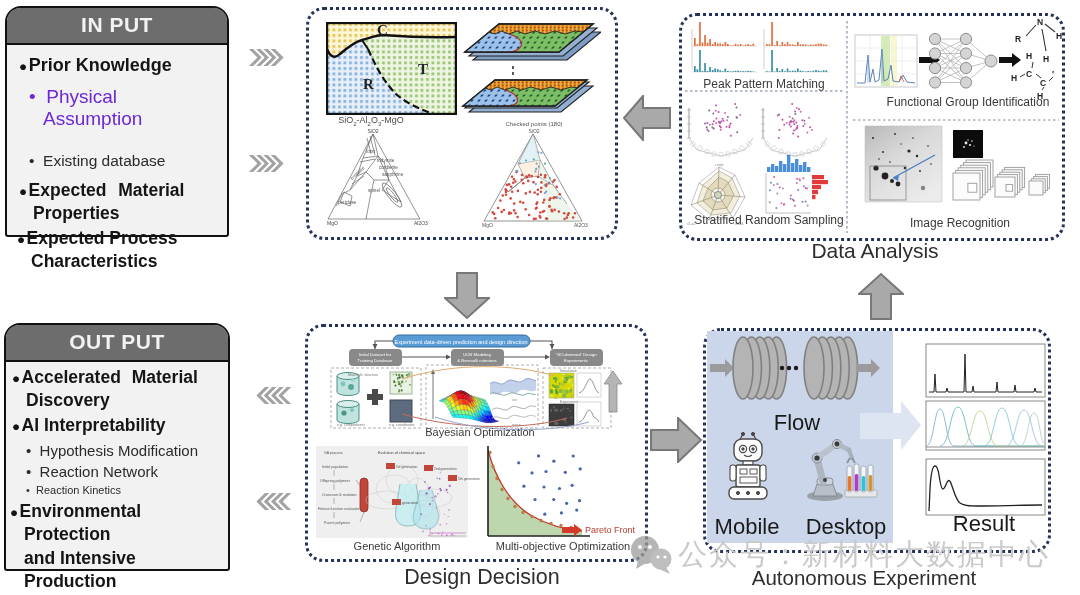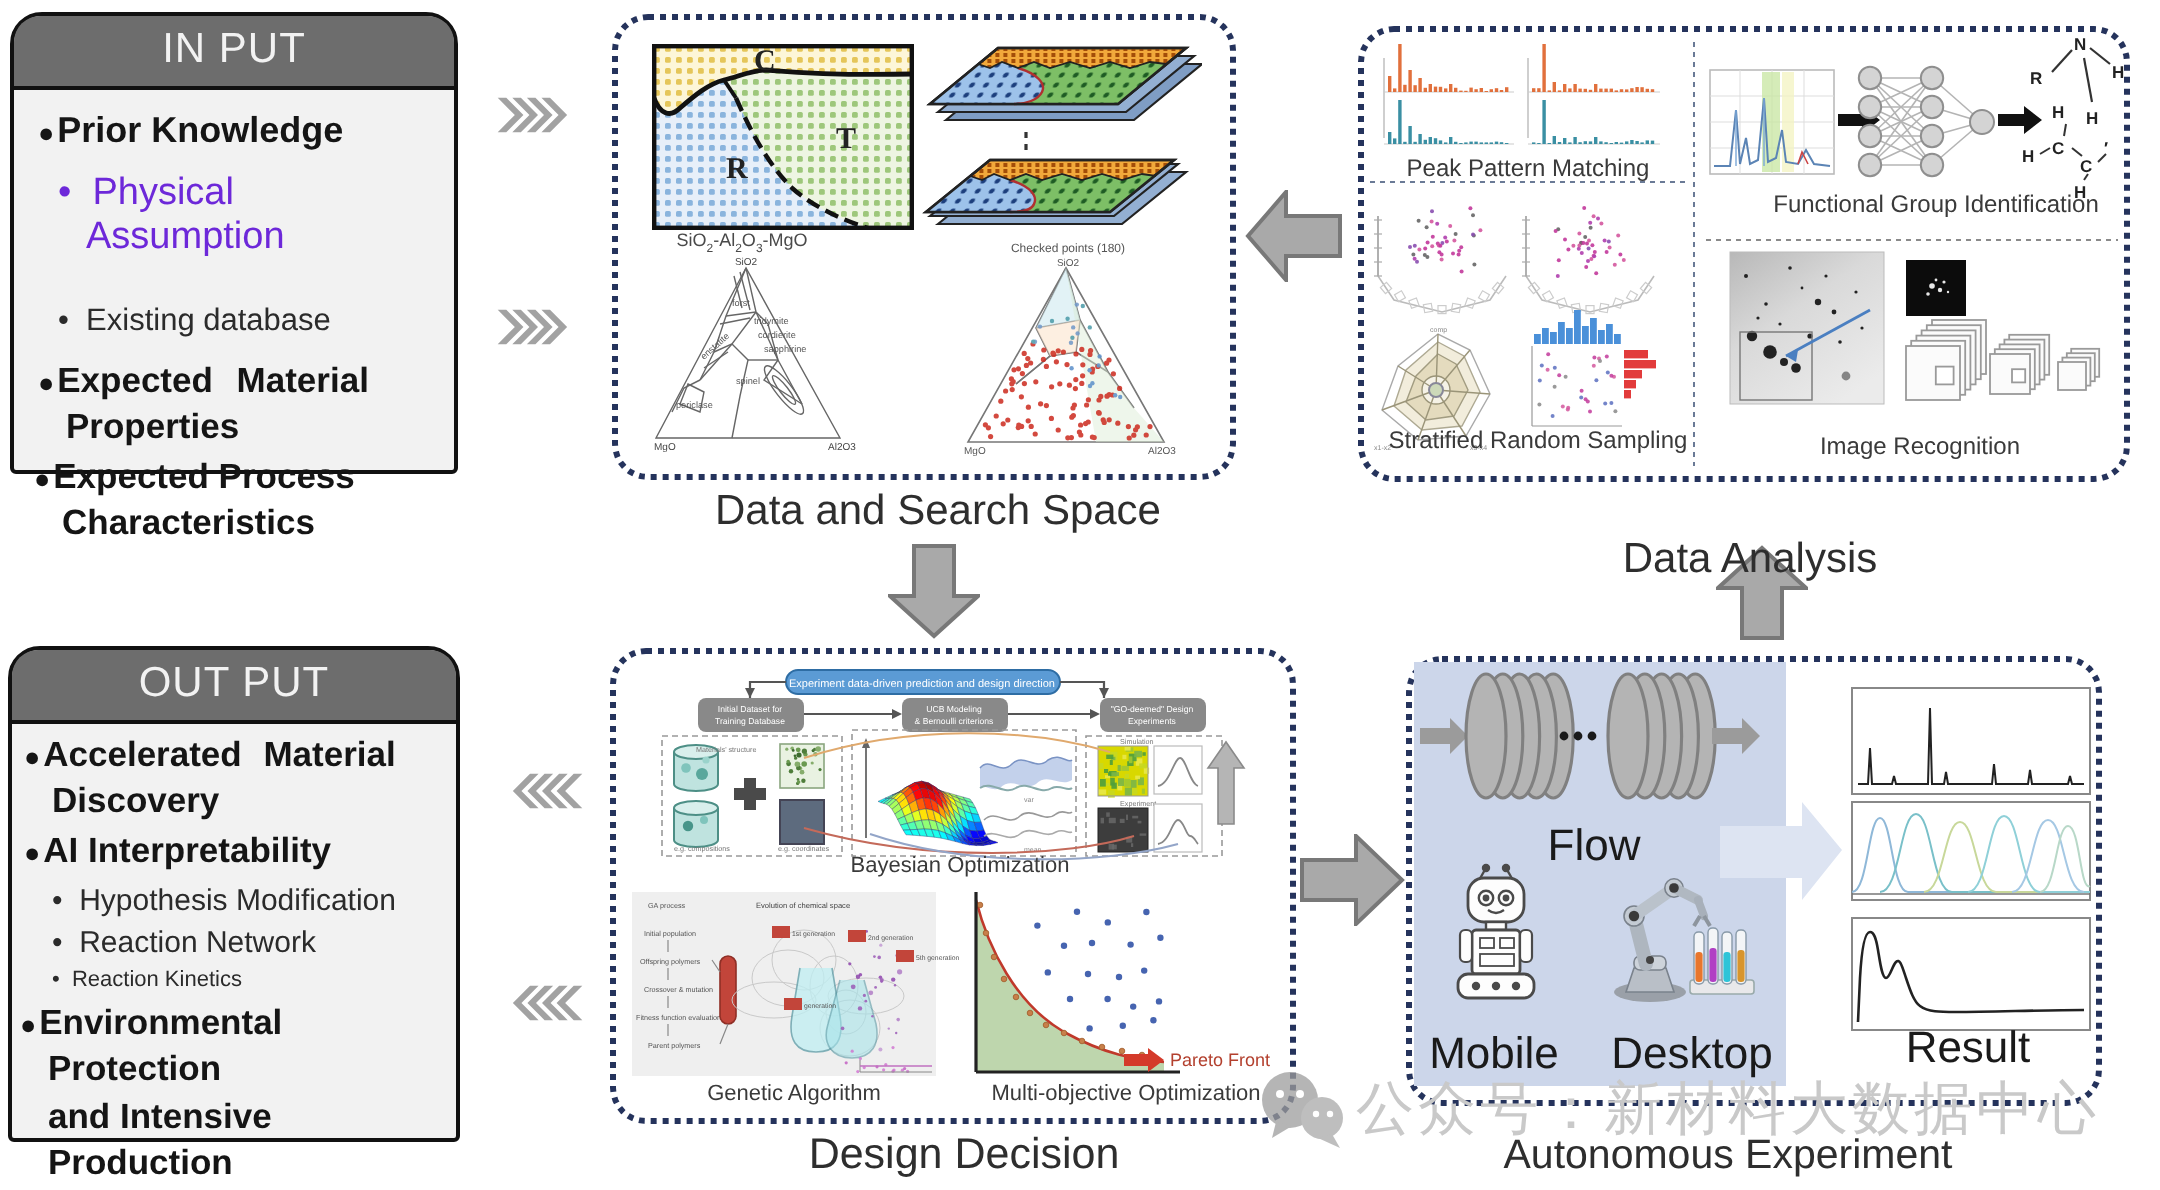--- a/index.html
+++ b/index.html
@@ -1,20 +1,20 @@
 <!DOCTYPE html>
 <html><head>
 <meta charset="utf-8">
 <style>
 html,body{margin:0;padding:0;}
 body{width:1080px;height:595px;background:#fff;font-family:"Liberation Sans",sans-serif;overflow:hidden;}
 #c{position:relative;width:1080px;height:595px;background:#fff;}
 .abs{position:absolute;}
 .iobox{position:absolute;border:2px solid #111;border-radius:16px 16px 3px 3px;background:#f2f2f2;box-sizing:border-box;}
-.iohead{background:#6d6d6d;border-bottom:2px solid #111;border-radius:13px 13px 0 0;color:#f2f2f2;text-align:center;font-size:21px;letter-spacing:0.5px;padding:5px 0 6px 0;}
+.iohead{background:#6d6d6d;border-bottom:2px solid #111;border-radius:13px 13px 0 0;color:#f2f2f2;text-align:center;font-size:21px;letter-spacing:0.5px;padding:5px 0 6px 0;font-weight:bold;}
 .jb{font-weight:bold;text-indent:-14px;line-height:1.34;}
 .panel{position:absolute;border:3px dotted #25335c;border-radius:18px;box-sizing:border-box;background:#fff;}
 .plabel{position:absolute;color:#2e2e2e;white-space:nowrap;transform:translateX(-50%);}
 </style>
 </head>
 <body>
 <div id="c">
 
 <div class="iobox" style="left:5px;top:6px;width:224px;height:231px;">
   <div class="iohead">IN PUT</div>
@@ -86,22 +86,21 @@
 
 <svg class="abs" style="left:649px;top:417px;" width="54" height="46" viewBox="0 0 54 46">
   <polygon points="2,13 29,13 29,1 52,23 29,45 29,33 2,33" fill="#a9a9a9" stroke="#787878" stroke-width="2"></polygon>
 </svg>
 
 <div class="panel" style="left:306px;top:7px;width:312px;height:233px;"></div>
 <div class="panel" style="left:679px;top:13px;width:386px;height:228px;"></div>
 <div class="panel" style="left:305px;top:324px;width:343px;height:238px;"></div>
 <div class="panel" style="left:703px;top:328px;width:348px;height:225px;"></div>
 
-<div class="plabel" style="left:469px;top:244px;font-size:21px;">Data and Search Space</div>
-<div class="plabel" style="left:875px;top:268px;font-size:21px;">Data Analysis</div>
+<div class="plabel" style="left:875px;top:239px;font-size:21px;">Data Analysis</div>
 <div class="plabel" style="left:482px;top:565px;font-size:21.5px;">Design Decision</div>
 <div class="plabel" style="left:864px;top:566px;font-size:20.5px;">Autonomous Experiment</div>
 
 <svg class="abs" style="left:326px;top:22px;" width="131" height="93" viewBox="0 0 131 93">
   <defs>
     <pattern id="dY" width="5.5" height="5.5" patternUnits="userSpaceOnUse">
           <rect x="1" y="1" width="2.9" height="2.9" rx="0.8" fill="#ddb52e" opacity="0.75"></rect>
         </pattern>
     <pattern id="dG" width="5.5" height="5.5" patternUnits="userSpaceOnUse">
           <rect x="1" y="1" width="2.9" height="2.9" rx="0.8" fill="#83b858" opacity="0.75"></rect>

